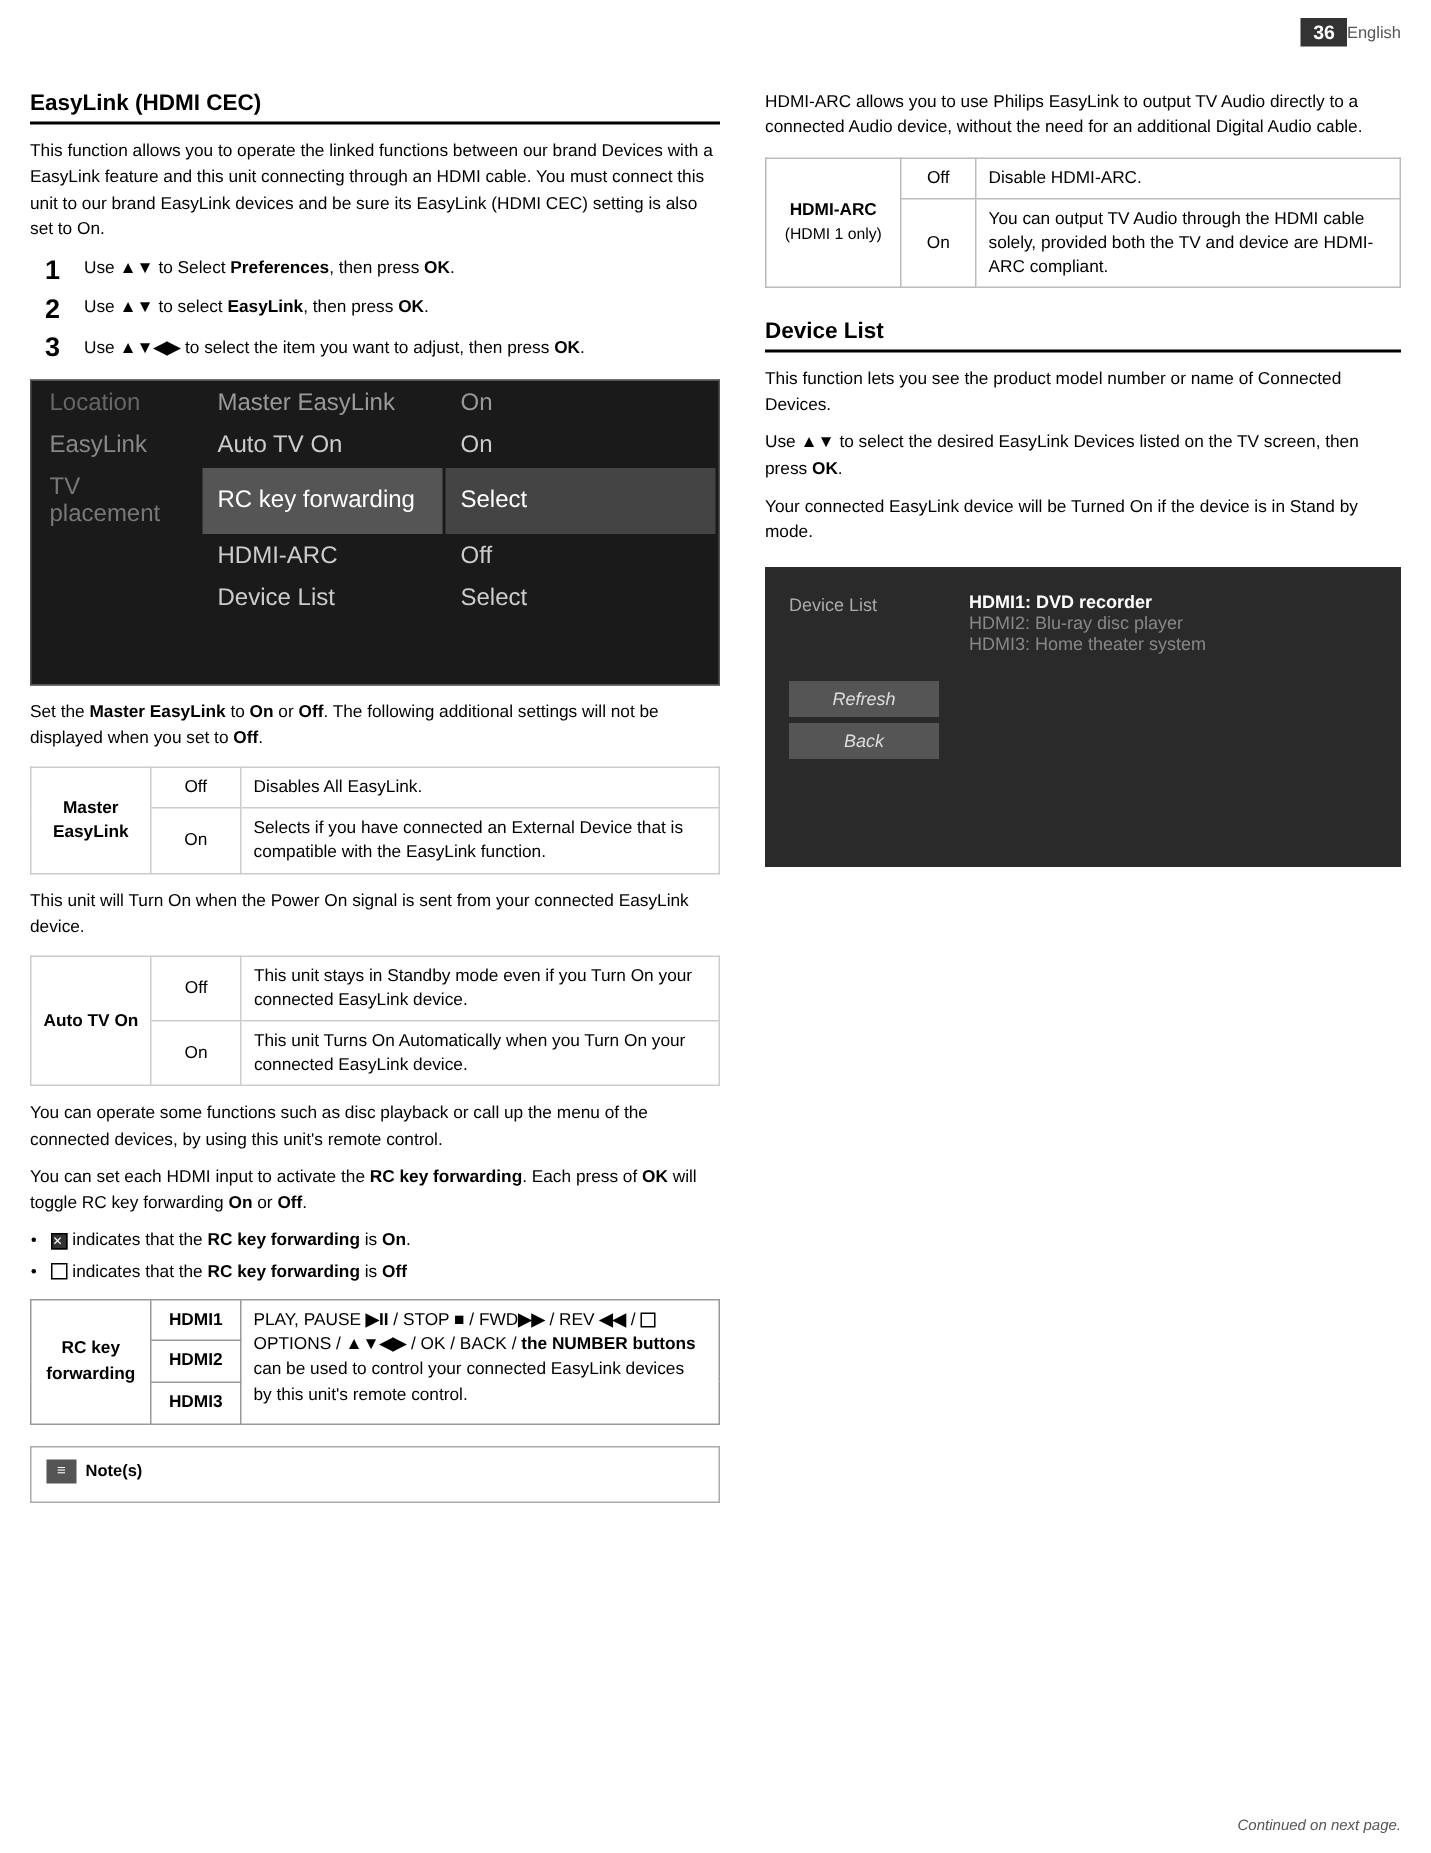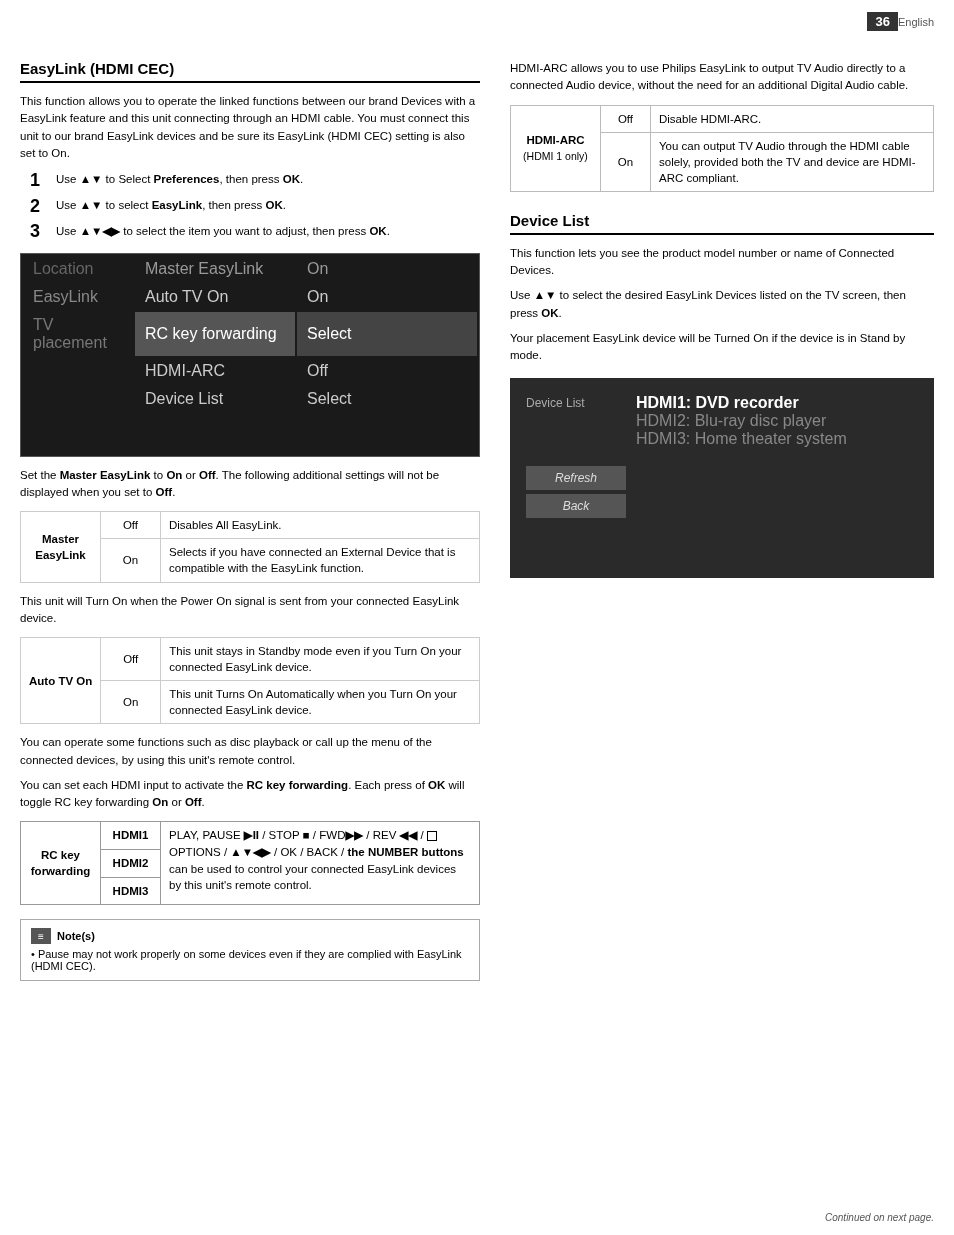--- a/index.html
+++ b/index.html
@@ -231,21 +231,22 @@
       gap: 30px;
       align-items: flex-start;
     }
     .device-list-screen .dl-label {
       color: #aaa;
       font-size: 12px;
       padding-top: 2px;
       min-width: 80px;
     }
     .device-list-screen .dl-items {
-      font-size: 16px;
+      font-size: 12px;
+      margin-left: 10px;
     }
     .device-list-screen .dl-item-active {
       color: #fff;
       font-weight: bold;
     }
     .device-list-screen .dl-item-inactive {
       color: #888;
     }
     .device-list-screen .dl-buttons {
       margin-top: 18px;
@@ -421,20 +422,24 @@
           <tr>
             <td class="value-cell">On</td>
             <td>This unit Turns On Automatically when you Turn On your connected EasyLink device.</td>
           </tr>
         </tbody>
       </table>
 
       <p class="body-text">You can operate some functions such as disc playback or call up the menu of the connected devices, by using this unit's remote control.</p>
       <p class="body-text">You can set each HDMI input to activate the <b>RC key forwarding</b>. Each press of <b>OK</b> will toggle RC key forwarding <b>On</b> or <b>Off</b>.</p>
 
+      <ul class="bullet-list">
+        <li><span class="checkbox-icon"></span> indicates that the <b>RC key forwarding</b> is <b>On</b>.</li>
+        <li><span class="square-icon"></span> indicates that the <b>RC key forwarding</b> is <b>Off</b></li>
+      </ul>
 
       <table class="rc-table">
         <tbody>
           <tr>
             <td class="rc-label" rowspan="3">RC key<br>forwarding</td>
             <td class="hdmi-label">HDMI1</td>
             <td class="hdmi-desc" rowspan="3">PLAY, PAUSE <b>▶II</b> / STOP <b>■</b> / FWD<b>▶▶</b> / REV <b>◀◀</b> / <span class="square-icon" style="display:inline-block;width:10px;height:10px;border:1px solid #000;"></span> OPTIONS / <b>▲▼◀▶</b> / OK / BACK / <b>the NUMBER buttons</b> can be used to control your connected EasyLink devices by this unit's remote control.</td>
           </tr>
           <tr>
             <td class="hdmi-label">HDMI2</td>
@@ -443,21 +448,20 @@
             <td class="hdmi-label">HDMI3</td>
           </tr>
         </tbody>
       </table>
 
       <div class="note-box">
         <div class="note-header">
           <span class="note-icon">≡</span>
           <span>Note(s)</span>
         </div>
-        <p>• Pause may not work properly on some devices even if they are complied with EasyLink (HDMI CEC).</p>
       </div>
 
     </div>
 
     <div class="col-right">
 
       <p class="body-text">HDMI-ARC allows you to use Philips EasyLink to output TV Audio directly to a connected Audio device, without the need for an additional Digital Audio cable.</p>
 
       <table class="hdmi-arc-table">
         <tbody>
@@ -471,21 +475,21 @@
             <td>You can output TV Audio through the HDMI cable solely, provided both the TV and device are HDMI-ARC compliant.</td>
           </tr>
         </tbody>
       </table>
 
       <div style="margin-top:20px;">
         <div class="section-title">Device List</div>
 
         <p class="body-text">This function lets you see the product model number or name of Connected Devices.</p>
         <p class="body-text">Use <b>▲▼</b> to select the desired EasyLink Devices listed on the TV screen, then press <b>OK</b>.</p>
-        <p class="body-text">Your placement EasyLink device will be Turned On if the device is in Stand by mode.</p>
+        <p class="body-text">Your connected EasyLink device will be Turned On if the device is in Stand by mode.</p>
 
         <div class="device-list-screen">
           <div class="dl-row">
             <div class="dl-label">Device List</div>
             <div class="dl-items">
               <div class="dl-item-active">HDMI1: DVD recorder</div>
               <div class="dl-item-inactive">HDMI2: Blu-ray disc player</div>
               <div class="dl-item-inactive">HDMI3: Home theater system</div>
             </div>
           </div>

